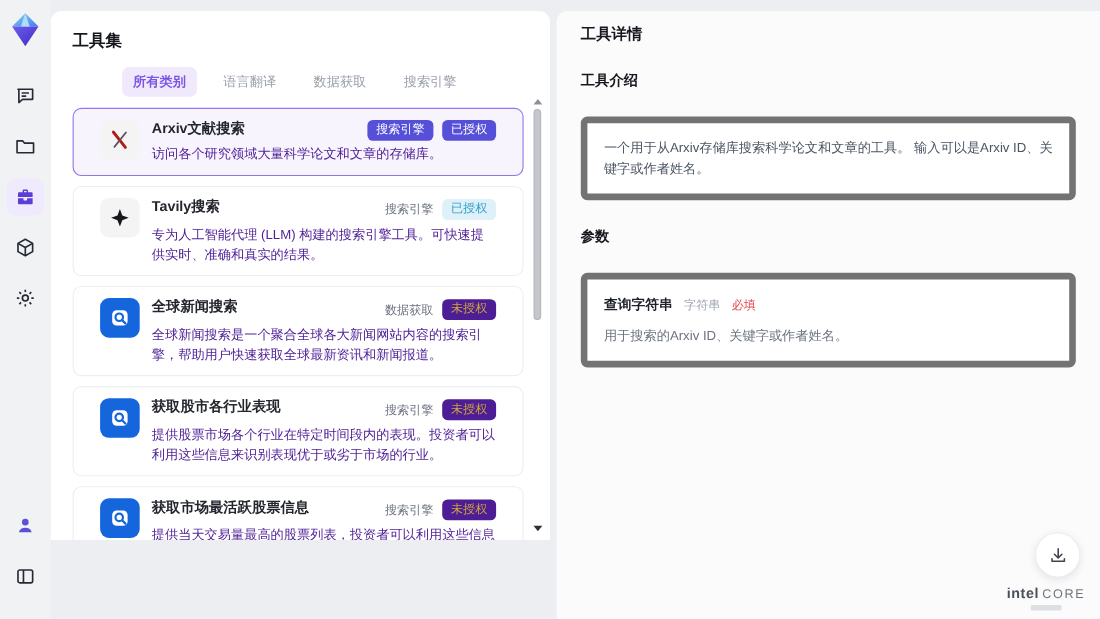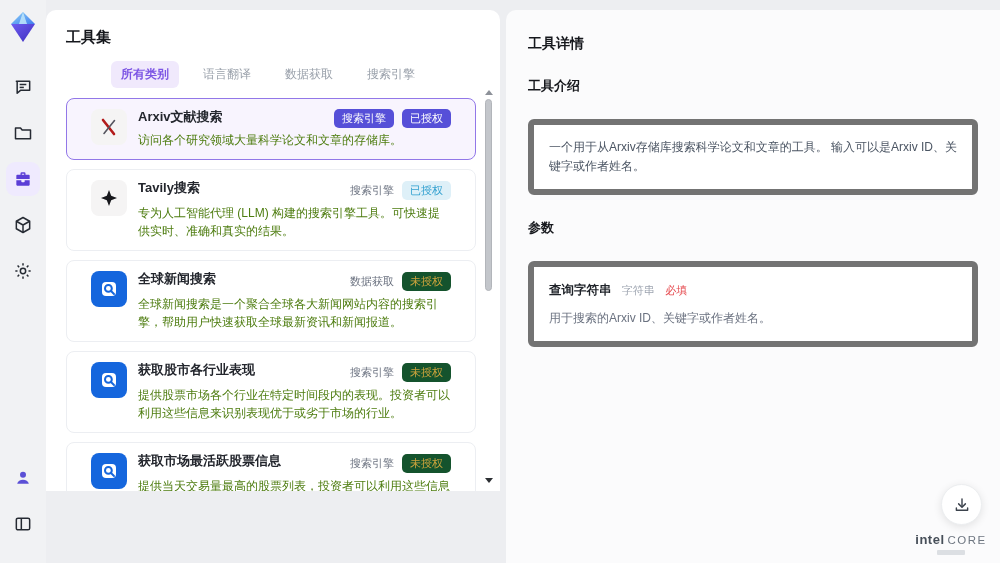--- a/index.html
+++ b/index.html
@@ -51,38 +51,38 @@
   }
   .tool-ic.light { background:#f5f4f4; }
   .tool-ic.blue  { background:#1566dd; }
   .card-body { flex:1; min-width:0; }
   .card-top { display:flex; align-items:flex-start; }
   .tool-name { font-size:13px; font-weight:bold; color:#23262d; line-height:1.3; }
   .badges { margin-left:auto; display:flex; gap:8px; align-items:center; white-space:nowrap; padding-left:8px; }
   .pill { font-size:11px; padding:3px 8px; border-radius:5px; line-height:1.2; }
   .pill.solid  { background:#564fd8; color:#ffffff; }
   .pill.blue   { background:#def0f8; color:#33a1d0; }
-  .pill.yellow { background:#14532d; color:#cda43c; }
+  .pill.yellow { background:#4c1d95; color:#cda43c; }
   .cat { font-size:11px; color:#6b7280; padding:3px 0; }
-  .tool-desc { font-size:12px; color:#4d7c0f; line-height:1.5; margin-top:3px; }
+  .tool-desc { font-size:12px; color:#4c1d95; line-height:1.5; margin-top:3px; }
 
   
   .scrollbar { position:absolute; right:7px; top:80px; bottom:8px; width:9px; }
   .scroll-arrow { width:0; height:0; margin:0 auto; border-left:4px solid transparent; border-right:4px solid transparent; }
   .scroll-arrow.up   { border-bottom:5px solid #8d9199; }
   .scroll-arrow.down { border-top:5px solid #2c2f33; position:absolute; bottom:0; left:0; right:0; margin:auto; }
   .scroll-thumb {
     position:absolute; top:9px; left:1px; width:7px; height:192px;
     background:#c3c6cb; border-radius:4px; border:1px solid #b2b5ba;
   }
 
   
   .detail-panel {
     position:absolute; left:506px; top:10px; width:494px; height:553px;
-    background:#fbfbfc; border-radius:10px 0 0 0; padding:25px 22px;
+    background:#fbfbfc; border-radius:10px 0 0 0; padding:12px 22px;
   }
   .detail-title { font-size:14px; font-weight:bold; color:#16181d; margin:0; }
   .section-h { font-size:13px; font-weight:bold; color:#16181d; margin:24px 0 0 0; }
   .box {
     background:#ffffff; border:6px solid #737373; border-radius:6px;
     padding:13px 15px; margin-top:24px; font-size:12px; color:#4b5563; line-height:1.6;
   }
   .param-name { font-size:12.5px; font-weight:bold; color:#1f2329; }
   .param-type { font-size:11px; color:#9ca3af; margin-left:7px;text-align:right; }
   .param-req  { font-size:11px; color:#e5484d; margin-left:7px; }

